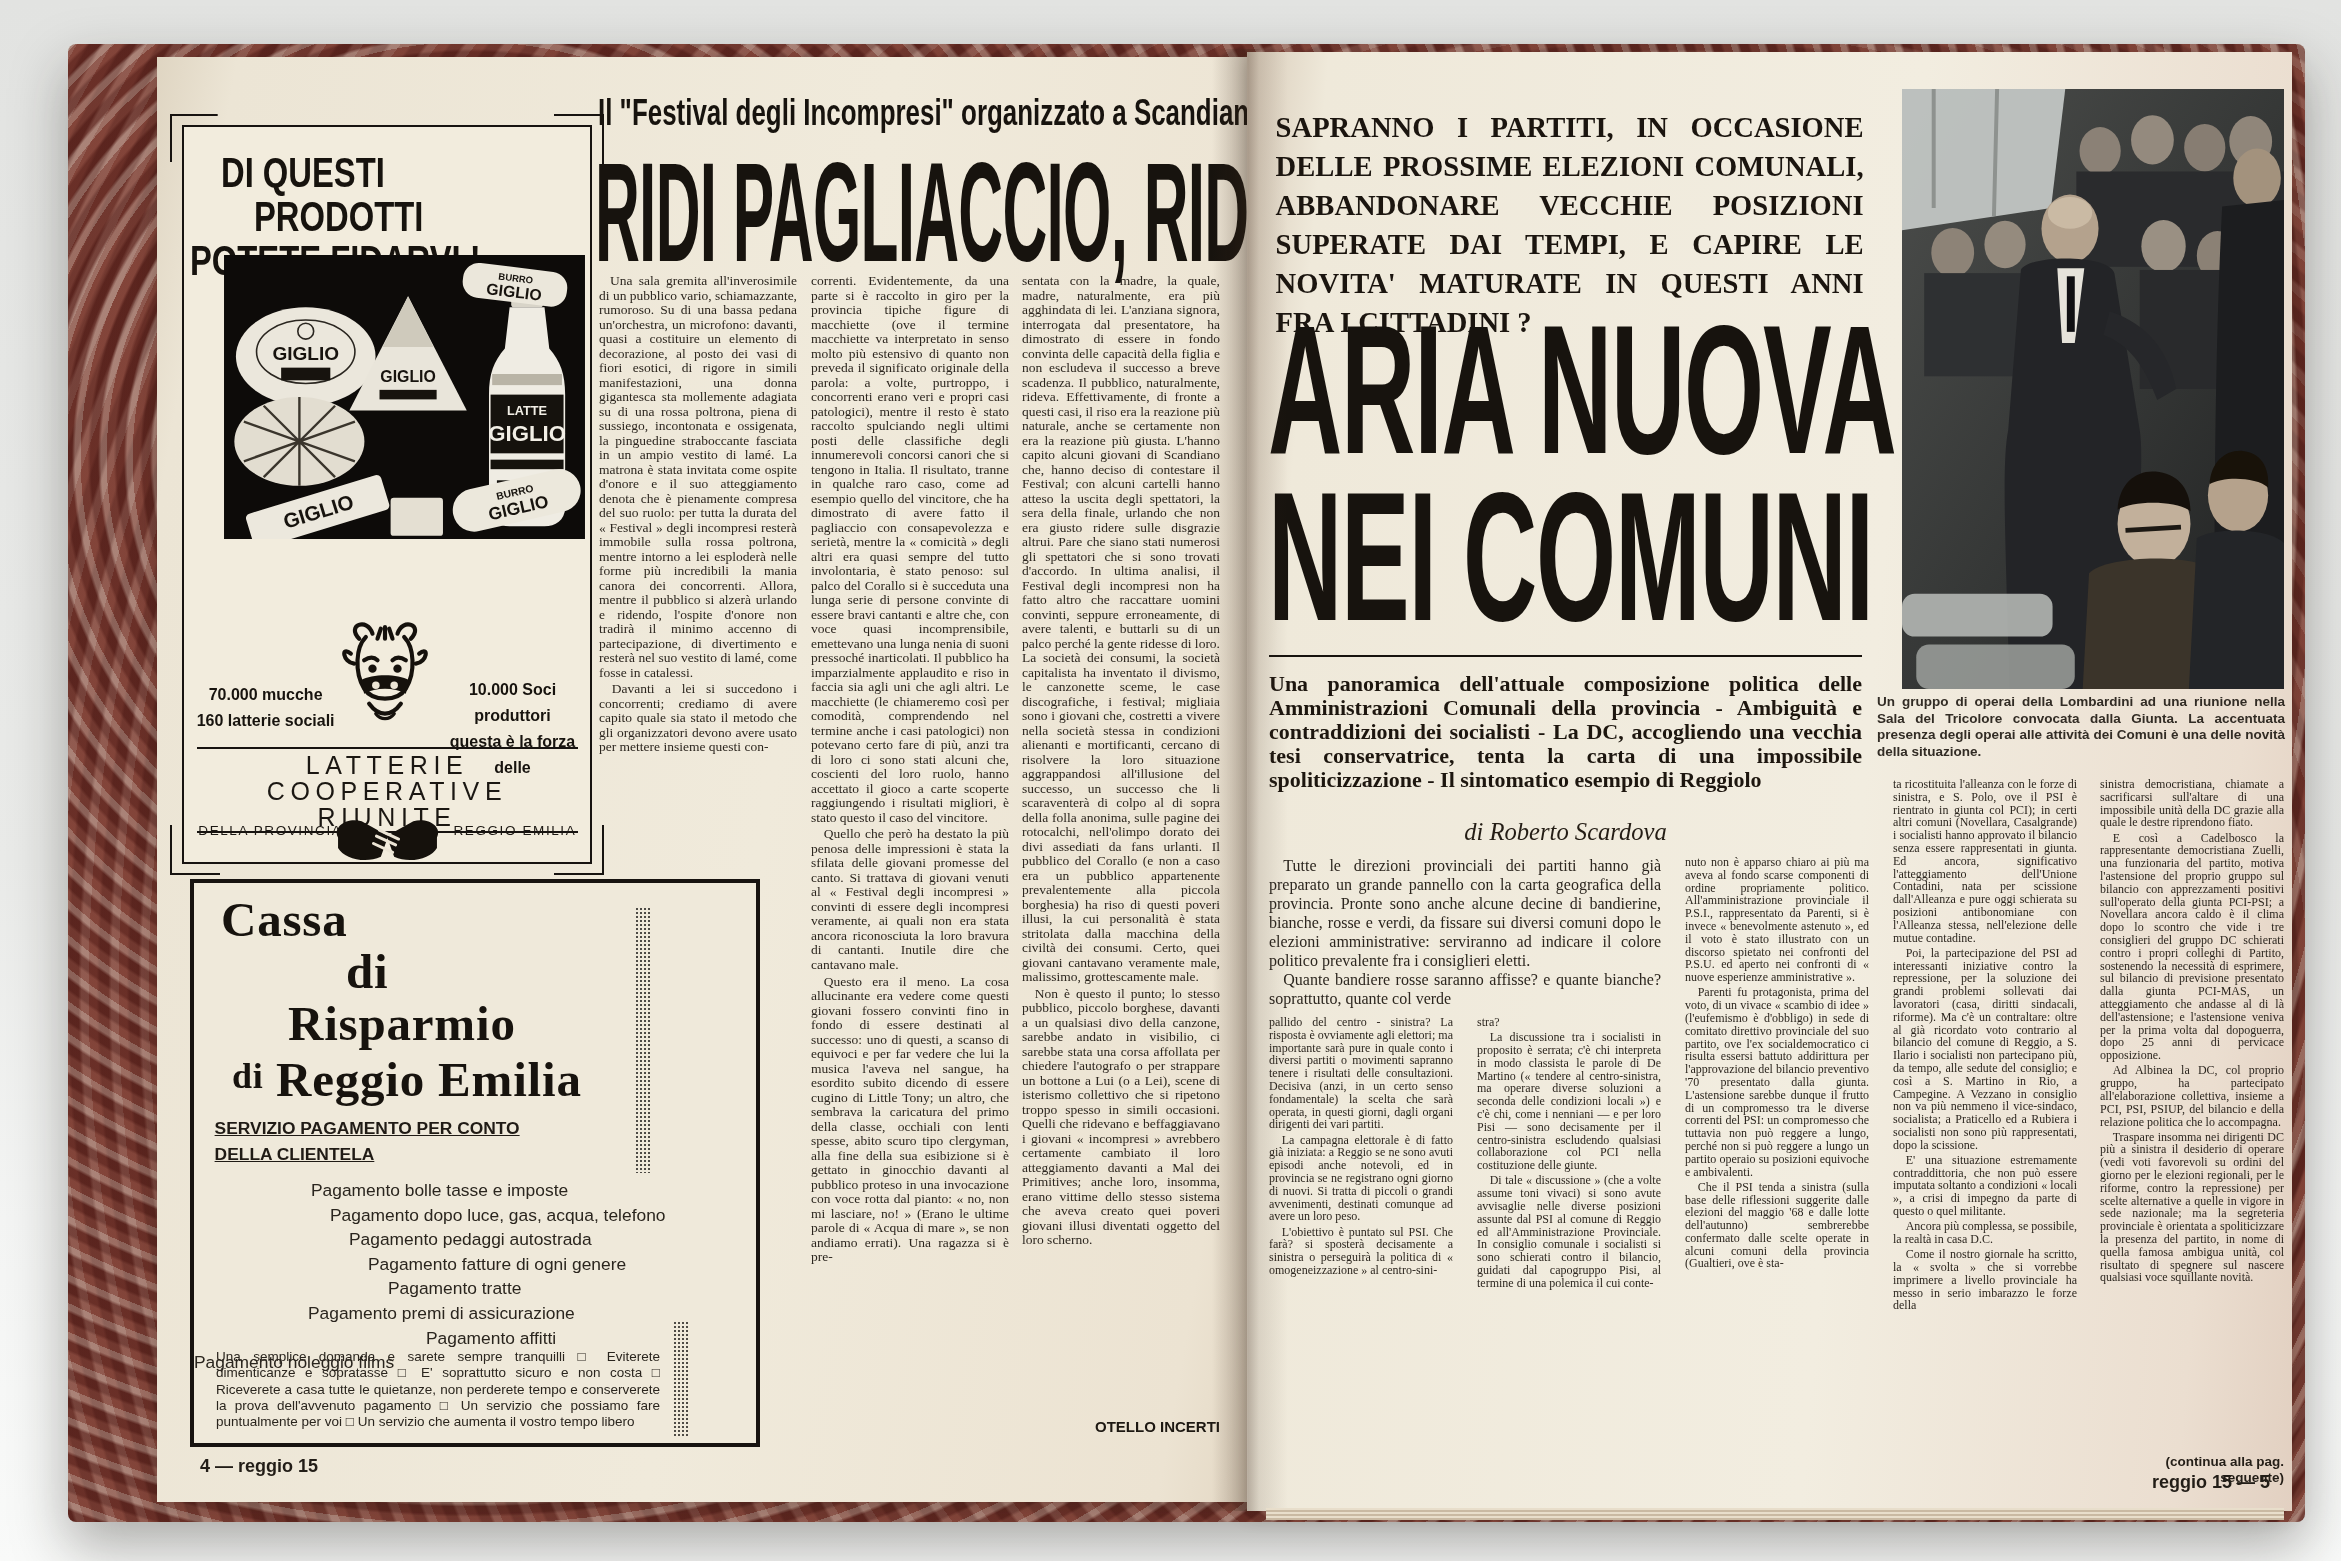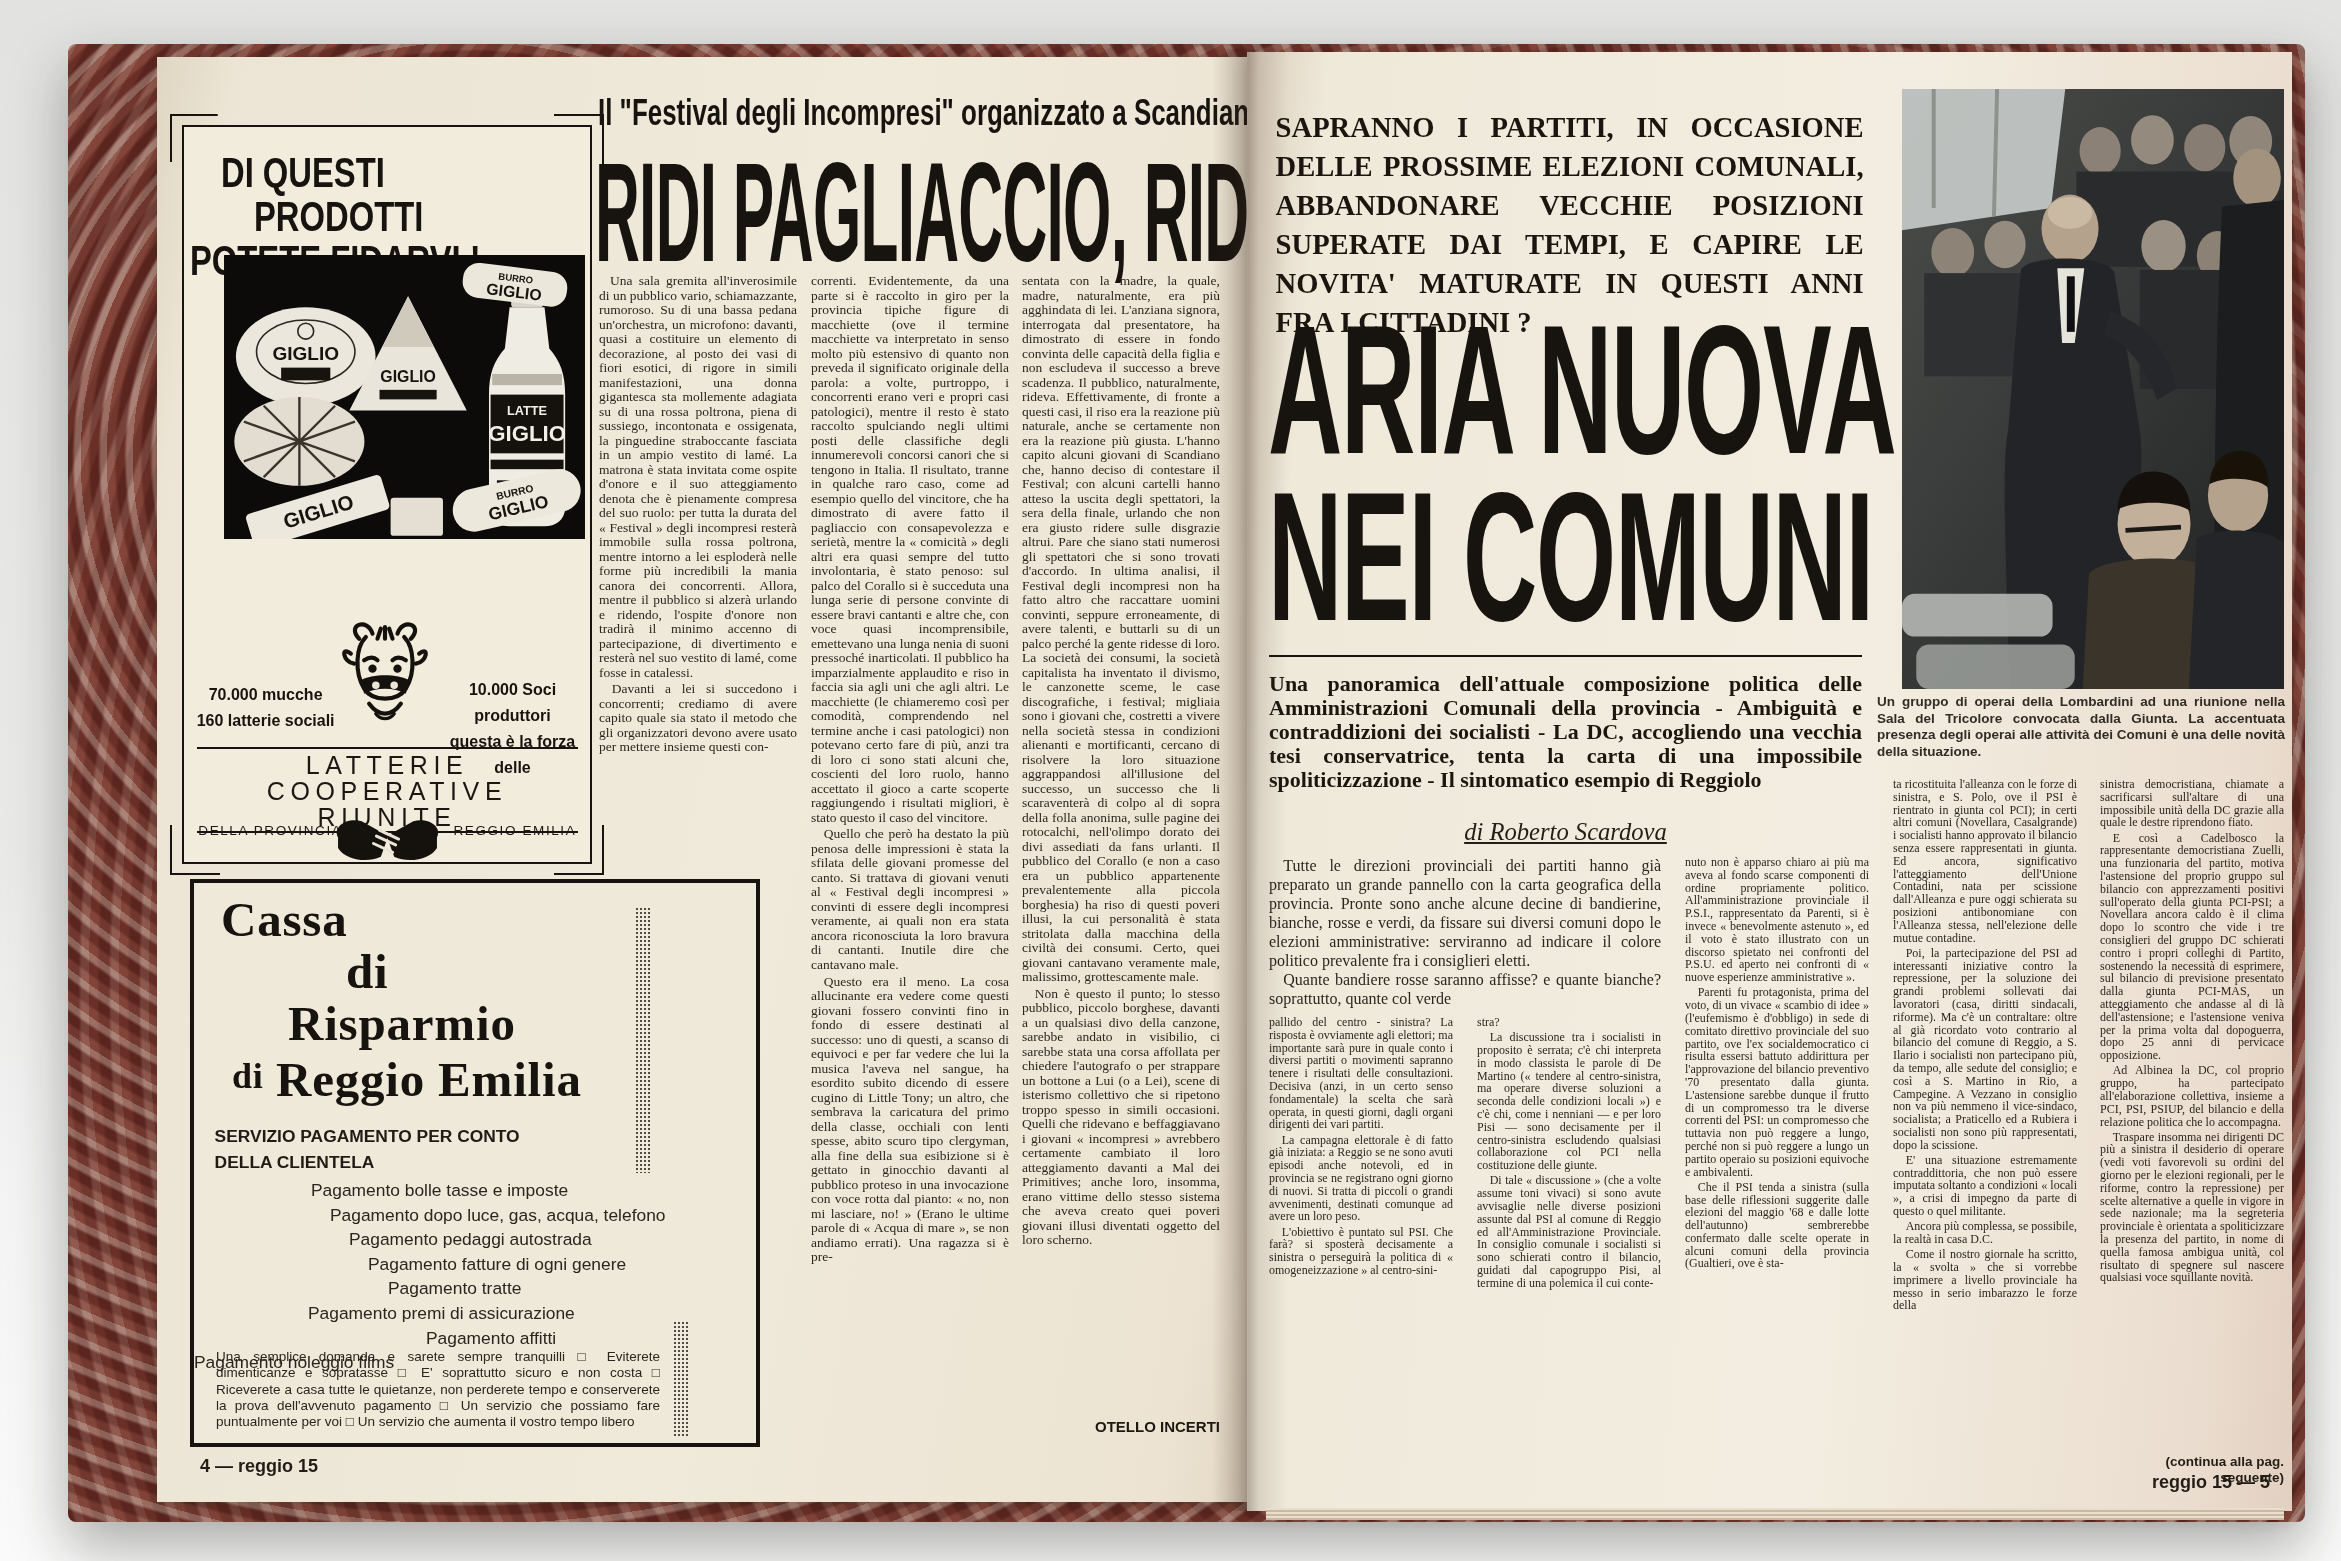--- a/index.html
+++ b/index.html
@@ -52,21 +52,21 @@
   
   .cassa-ad{position:absolute;left:33px;top:822px;width:562px;height:560px;border:4px solid #171310;background:#efe9da;}
   .cassa-title div{font-family:"Liberation Serif",serif;font-weight:bold;font-size:49px;line-height:52px;color:#17130e;letter-spacing:0.8px;}
   .cassa-title{position:absolute;left:0;top:11px;width:100%;}
   .cassa-title div:nth-child(1){margin-left:27px;}
   .cassa-title div:nth-child(2){margin-left:152px;}
   .cassa-title div:nth-child(3){margin-left:94px;}
   .cassa-title div:nth-child(4){margin-left:38px;font-size:36px;}
   .cassa-title div:nth-child(5){margin-left:82px;margin-top:-48px;}
   .dotbar{position:absolute;background-image:radial-gradient(#4d4a45 0.9px,rgba(0,0,0,0) 1px);background-size:4px 4px;}
-  .service{position:absolute;left:20.6px;top:240px;font:bold 17.4px/26px "Liberation Sans",sans-serif;color:#201b15;}
+  .service{position:absolute;left:20.6px;top:232px;font:bold 17.4px/26px "Liberation Sans",sans-serif;color:#201b15;text-decoration:underline;}
   .payments{position:absolute;left:0;top:295px;width:100%;margin:0;padding:0;list-style:none;
     font:17.4px/24.6px "Liberation Sans",sans-serif;color:#2a251e;}
   .payments li:nth-child(1){margin-left:117px;}
   .payments li:nth-child(2){margin-left:136px;}
   .payments li:nth-child(3){margin-left:155px;}
   .payments li:nth-child(4){margin-left:174px;}
   .payments li:nth-child(5){margin-left:194px;}
   .payments li:nth-child(6){margin-left:114px;}
   .payments li:nth-child(7){margin-left:232px;}
   .payments li:nth-child(8){}
@@ -78,21 +78,21 @@
   .art-byline{position:absolute;left:865px;top:1361px;width:198px;text-align:right;
     font:bold 15px/17.4px "Liberation Sans",sans-serif;color:#1d1812;}
   
   .intro{position:absolute;left:28.6px;top:56px;width:588px;text-align:justify;
     font:bold 28.6px/39px "Liberation Serif",serif;color:#1b150f;}
   .big-headline{position:absolute;left:20.6px;}
   .big-headline .cond{font-size:184px;letter-spacing:-2.4px;transform:scaleX(.56);line-height:.9;}
   .subhead{position:absolute;left:22px;top:620px;width:593px;text-align:justify;
     font:bold 22px/24px "Liberation Serif",serif;color:#1d160f;}
   .scardova{position:absolute;left:22px;top:766px;width:593px;text-align:center;
-    font:italic 24.6px/27px "Liberation Serif",serif;color:#241d15;text-decoration:underline;}
+    font:italic 24.6px/27px "Liberation Serif",serif;color:#241d15;}
   .lead{position:absolute;left:22px;top:804px;width:392px;text-align:justify;
     font:16px/19px "Liberation Serif",serif;color:#2c261f;}
   .lead p{margin:0;text-indent:14.3px;}
   .photo-caption{position:absolute;left:630px;top:642px;width:408px;text-align:justify;
     font:bold 13.5px/16.7px "Liberation Sans",sans-serif;color:#322c25;}
   .continuation{position:absolute;left:853px;top:1402px;width:184px;text-align:right;
     font:bold 13.5px/16px "Liberation Sans",sans-serif;color:#241e17;}
   .meeting-photo{position:absolute;left:655px;top:37px;width:382px;height:600px;}
 </style>
 </head>

